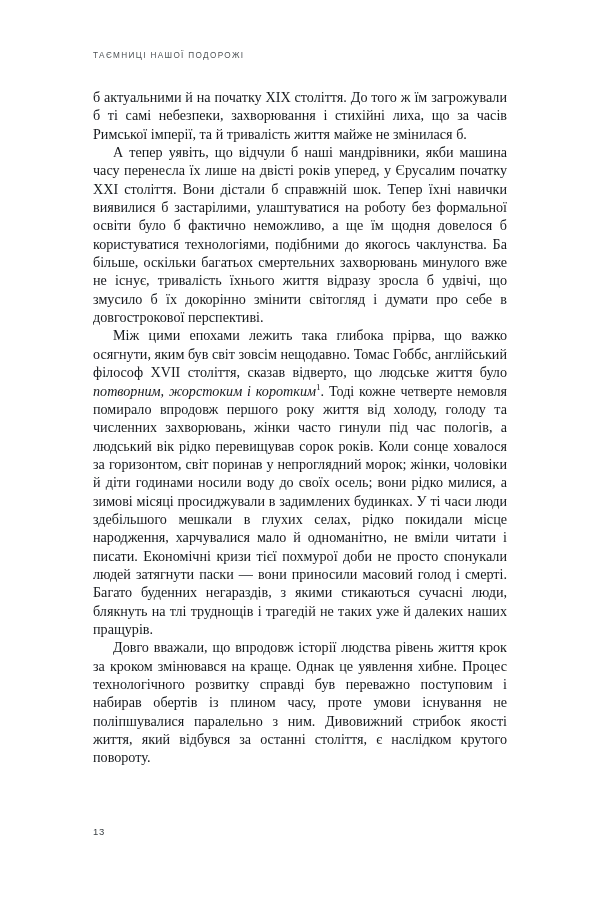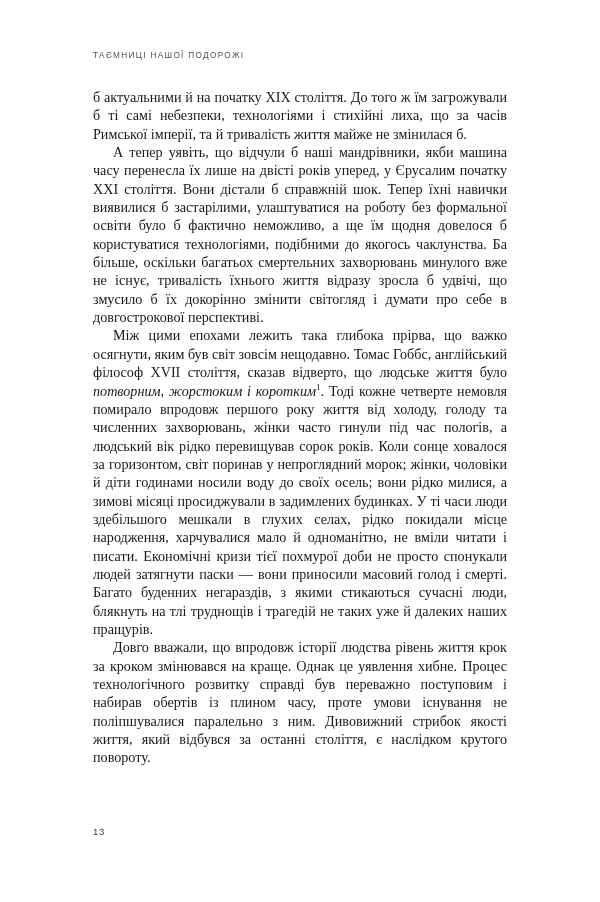--- a/index.html
+++ b/index.html
@@ -83,21 +83,21 @@
 </style>
 </head>
 <body>
 
 <div class="page">
 
   <div class="running-head">Таємниці нашої подорожі</div>
 
   <div class="text-block">
 
-    <p class="para first">б актуальними й на початку XIX століття. До того ж їм загрожували б ті самі небезпеки, технологіями і стихійні лиха, що за часів Римської імперії, та й тривалість життя майже не змінилася б.</p>
+    <p class="para first">б актуальними й на початку XIX століття. До того ж їм загрожували б ті самі небезпеки, захворювання і стихійні лиха, що за часів Римської імперії, та й тривалість життя майже не змінилася б.</p>
 
     <p class="para">А тепер уявіть, що відчули б наші мандрівники, якби машина часу перенесла їх лише на двісті років уперед, у Єрусалим початку XXI століття. Вони дістали б справжній шок. Тепер їхні навички виявилися б застарілими, улаштуватися на роботу без формальної освіти було б фактично неможливо, а ще їм щодня довелося б користуватися технологіями, подібними до якогось чаклунства. Ба більше, оскільки багатьох смертельних захворювань минулого вже не існує, тривалість їхнього життя відразу зросла б удвічі, що змусило б їх докорінно змінити світогляд і думати про себе в довгострокової перспективі.</p>
 
     <p class="para"><span>Між цими епохами лежить така глибока прірва, що важко осягнути, яким був світ зовсім нещодавно. Томас Гоббс, англійський філософ XVII століття, сказав відверто, що людське життя було </span><em>потворним, жорстоким і коротким</em><span class="fn">1</span><span>. Тоді кожне четверте немовля помирало впродовж першого року життя від холоду, голоду та численних захворювань, жінки часто гинули під час пологів, а людський вік рідко перевищував сорок років. Коли сонце ховалося за горизонтом, світ поринав у непроглядний морок; жінки, чоловіки й діти годинами носили воду до своїх осель; вони рідко милися, а зимові місяці просиджували в задимлених будинках. У ті часи люди здебільшого мешкали в глухих селах, рідко покидали місце народження, харчувалися мало й одноманітно, не вміли читати і писати. Економічні кризи тієї похмурої доби не просто спонукали людей затягнути паски — вони приносили масовий голод і смерті. Багато буденних негараздів, з якими стикаються сучасні люди, блякнуть на тлі труднощів і трагедій не таких уже й далеких наших пращурів.</span></p>
 
     <p class="para">Довго вважали, що впродовж історії людства рівень життя крок за кроком змінювався на краще. Однак це уявлення хибне. Процес технологічного розвитку справді був переважно поступовим і набирав обертів із плином часу, проте умови існування не поліпшувалися паралельно з ним. Дивовижний стрибок якості життя, який відбувся за останні століття, є наслідком крутого повороту.</p>
 
   </div>
 
   <div class="folio">13</div>

